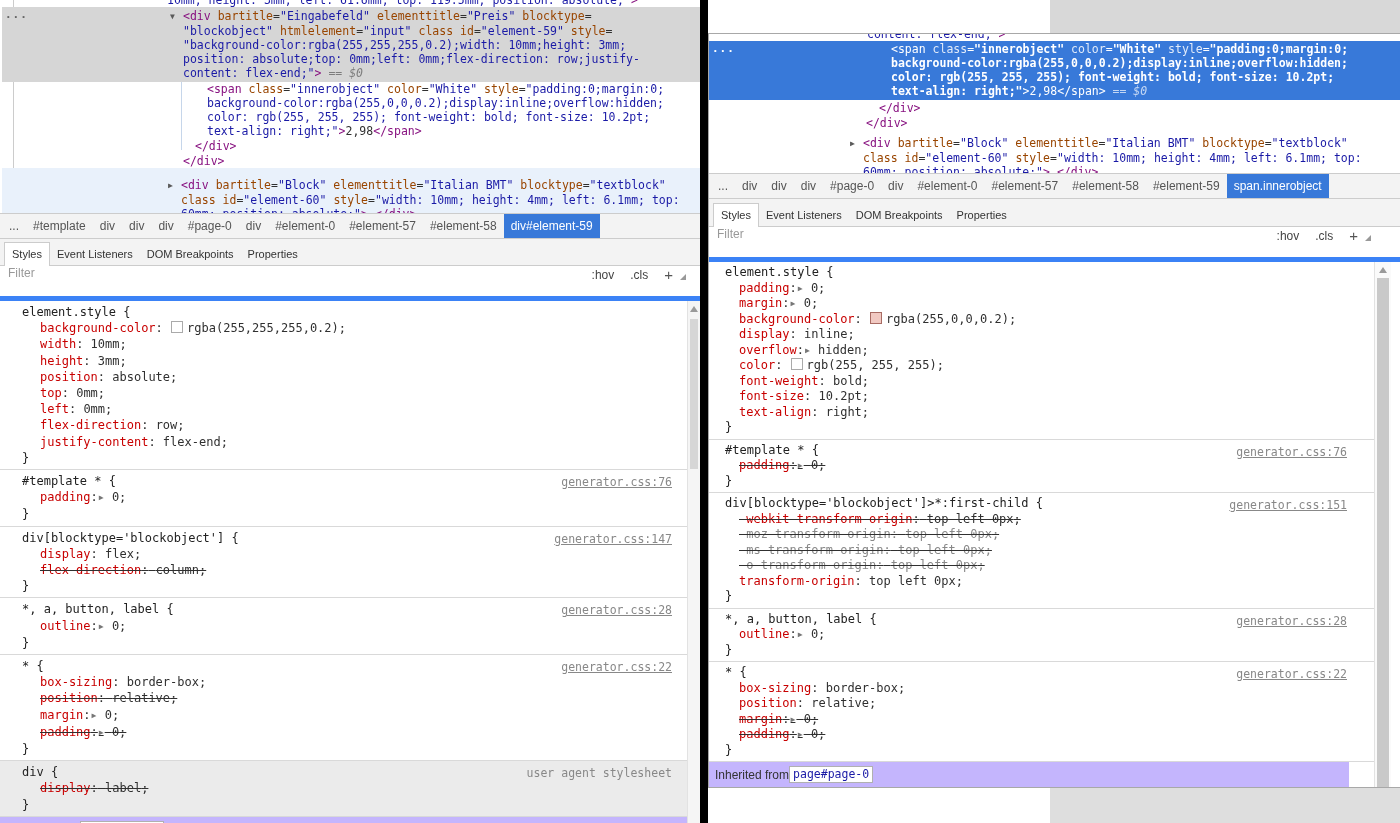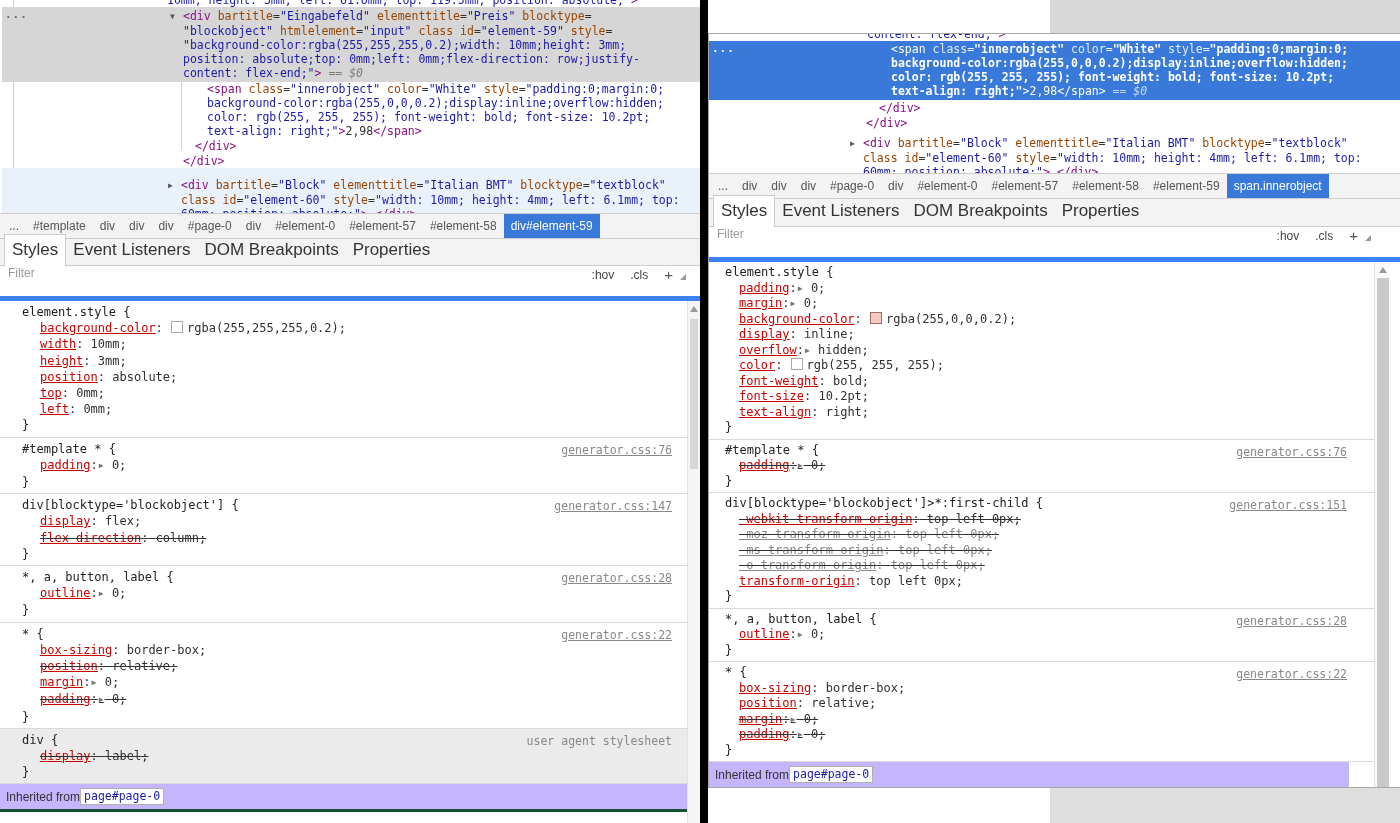--- a/index.html
+++ b/index.html
@@ -39,21 +39,21 @@
   .guide{position:absolute;left:181px;top:78px;height:72px;border-left:1px solid #c6d6ea;}
 
   
   .crumbs{flex:none;height:24px;background:#f3f3f3;border-top:1px solid #ccc;border-bottom:1px solid #ccc;
           display:flex;align-items:stretch;font-size:12px;color:#555;padding-left:2px;overflow:hidden;}
   .crumb{padding:0 7px;display:flex;align-items:center;white-space:nowrap;}
   .crumb.sel{background:#3879d9;color:#fff;}
 
   
   .tabbar{flex:none;background:#f3f3f3;border-bottom:1px solid #ccc;display:flex;align-items:flex-end;
-          font-size:17px;color:#333;padding-left:4px;}
+          font-size:11px;color:#333;padding-left:4px;}
   #win-left .tabbar{height:26px;}
   #win-right .tabbar{height:27px;}
   .tab{padding:5px 7px 5px;white-space:nowrap;}
   .tab.sel{background:#fff;border:1px solid #ccc;border-bottom:none;margin-bottom:-1px;padding-bottom:6px;}
 
   
   .filterbar{flex:none;height:30px;background:#fff;border-bottom:5px solid #3b82f6;display:flex;align-items:flex-start;}
   .filter-ph{color:#999;font-size:12px;padding-left:8px;}
   .filter-right{margin-left:auto;display:flex;align-items:center;gap:16px;color:#444;font-size:12px;}
   #win-left .filter-right{padding-right:14px;}
@@ -65,21 +65,21 @@
   
   .styles{position:relative;flex:1;overflow:hidden;background:#fff;}
   #win-left .styles{--lh:16.2px;--selpad:10px;--proppad:28px;--srcright:16px;}
   #win-right .styles{--lh:15.5px;--selpad:4px;--proppad:18px;--srcright:28px;}
   #win-left .sections{margin-right:12px;}
   #win-right .sections{margin-right:26px;}
   .styles .code-line{font-size:12px;line-height:var(--lh);color:#303030;}
   .sec{position:relative;border-bottom:1px solid #d9d9d9;padding:3px 12px;}
   .sec .head,.sec .close{padding-left:var(--selpad);color:#222;}
   .sec .prop{padding-left:var(--proppad);}
-  .pn{color:#c80000;text-decoration:underline;}
+  .pn{color:#c80000;}
   .pv,.colon,.semi{color:#303030;}
   .gray .pn,.gray .pv,.gray .colon,.gray .semi,.gray .exp{color:#888;}
   .sw.strike{text-decoration:line-through;}
   .exp{color:#777;font-size:8px;padding:0 1px;vertical-align:1px;}
   .swatch{display:inline-block;width:10px;height:10px;border:1px solid #8a8a8a;margin:0 4px -1px 1px;background:#fff;}
   .src{position:absolute;right:var(--srcright);top:5px;color:#888;font:11.5px "DejaVu Sans Mono",monospace;}
   .src.link{text-decoration:underline;}
   .inherited-bar{background:#c4b5fd;border-bottom:3px solid #14532d;padding:4px 0 4px 6px;font-size:12px;color:#333;
                  display:flex;align-items:center;}
   #win-right .inherited-bar{margin-right:26px;}
@@ -181,20 +181,22 @@
     <div class="styles">
       <div class="sections">
           <div class="sec">
             <div class="code-line head"><span class="selector">element.style</span><span class="brace"> {</span></div>
             <div class="code-line prop"><span class="sw"><span class="pn">background-color</span><span class="colon">:</span><span class="sp"> </span><span class="swatch" style="background: rgb(255, 255, 255); border-color: rgb(170, 170, 170);"></span><span class="pv">rgba(255,255,255,0.2)</span><span class="semi">;</span></span></div>
             <div class="code-line prop"><span class="sw"><span class="pn">width</span><span class="colon">:</span><span class="sp"> </span><span class="pv">10mm</span><span class="semi">;</span></span></div>
             <div class="code-line prop"><span class="sw"><span class="pn">height</span><span class="colon">:</span><span class="sp"> </span><span class="pv">3mm</span><span class="semi">;</span></span></div>
             <div class="code-line prop"><span class="sw"><span class="pn">position</span><span class="colon">:</span><span class="sp"> </span><span class="pv">absolute</span><span class="semi">;</span></span></div>
             <div class="code-line prop"><span class="sw"><span class="pn">top</span><span class="colon">:</span><span class="sp"> </span><span class="pv">0mm</span><span class="semi">;</span></span></div>
             <div class="code-line prop"><span class="sw"><span class="pn">left</span><span class="colon">:</span><span class="sp"> </span><span class="pv">0mm</span><span class="semi">;</span></span></div>
+            <div class="code-line prop"><span class="sw"><span class="pn">flex-direction</span><span class="colon">:</span><span class="sp"> </span><span class="pv">row</span><span class="semi">;</span></span></div>
+            <div class="code-line prop"><span class="sw"><span class="pn">justify-content</span><span class="colon">:</span><span class="sp"> </span><span class="pv">flex-end</span><span class="semi">;</span></span></div>
             <div class="code-line close">}</div>
           </div>
           <div class="sec">
             <div class="code-line head"><span class="selector">#template *</span><span class="brace"> {</span></div>
             <span class="src link">generator.css:76</span>
             <div class="code-line prop"><span class="sw"><span class="pn">padding</span><span class="colon">:</span><span class="exp">▶</span><span class="sp"> </span><span class="pv">0</span><span class="semi">;</span></span></div>
             <div class="code-line close">}</div>
           </div>
           <div class="sec">
             <div class="code-line head"><span class="selector">div[blocktype='blockobject']</span><span class="brace"> {</span></div>

